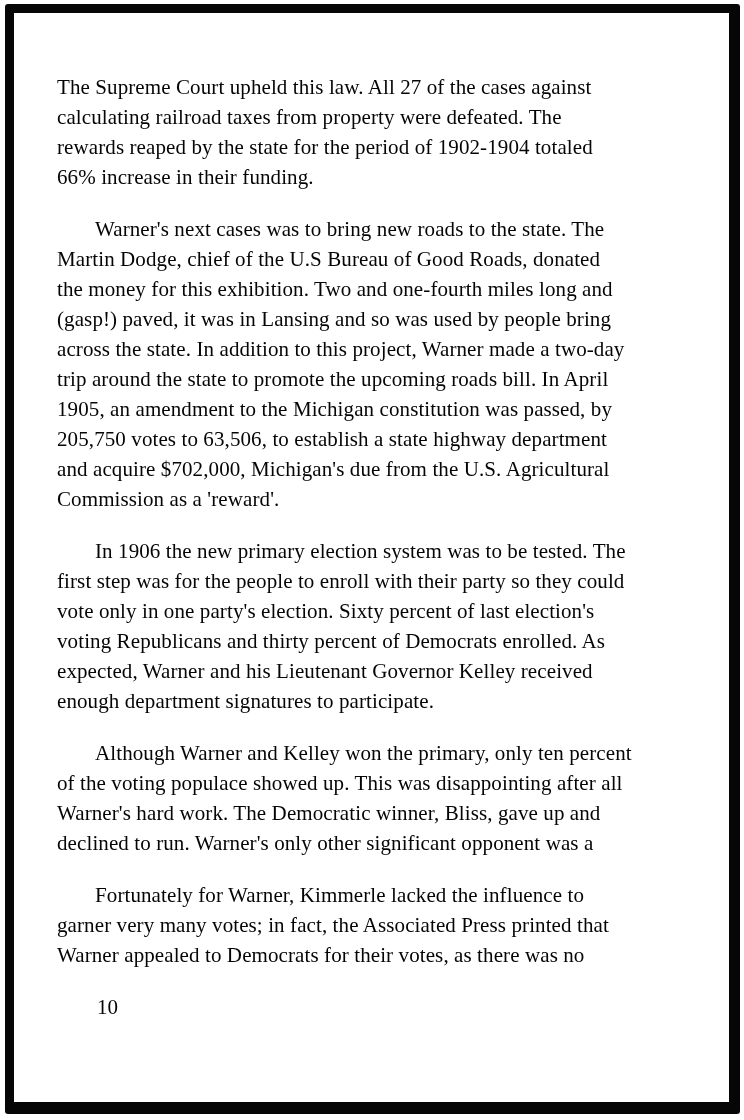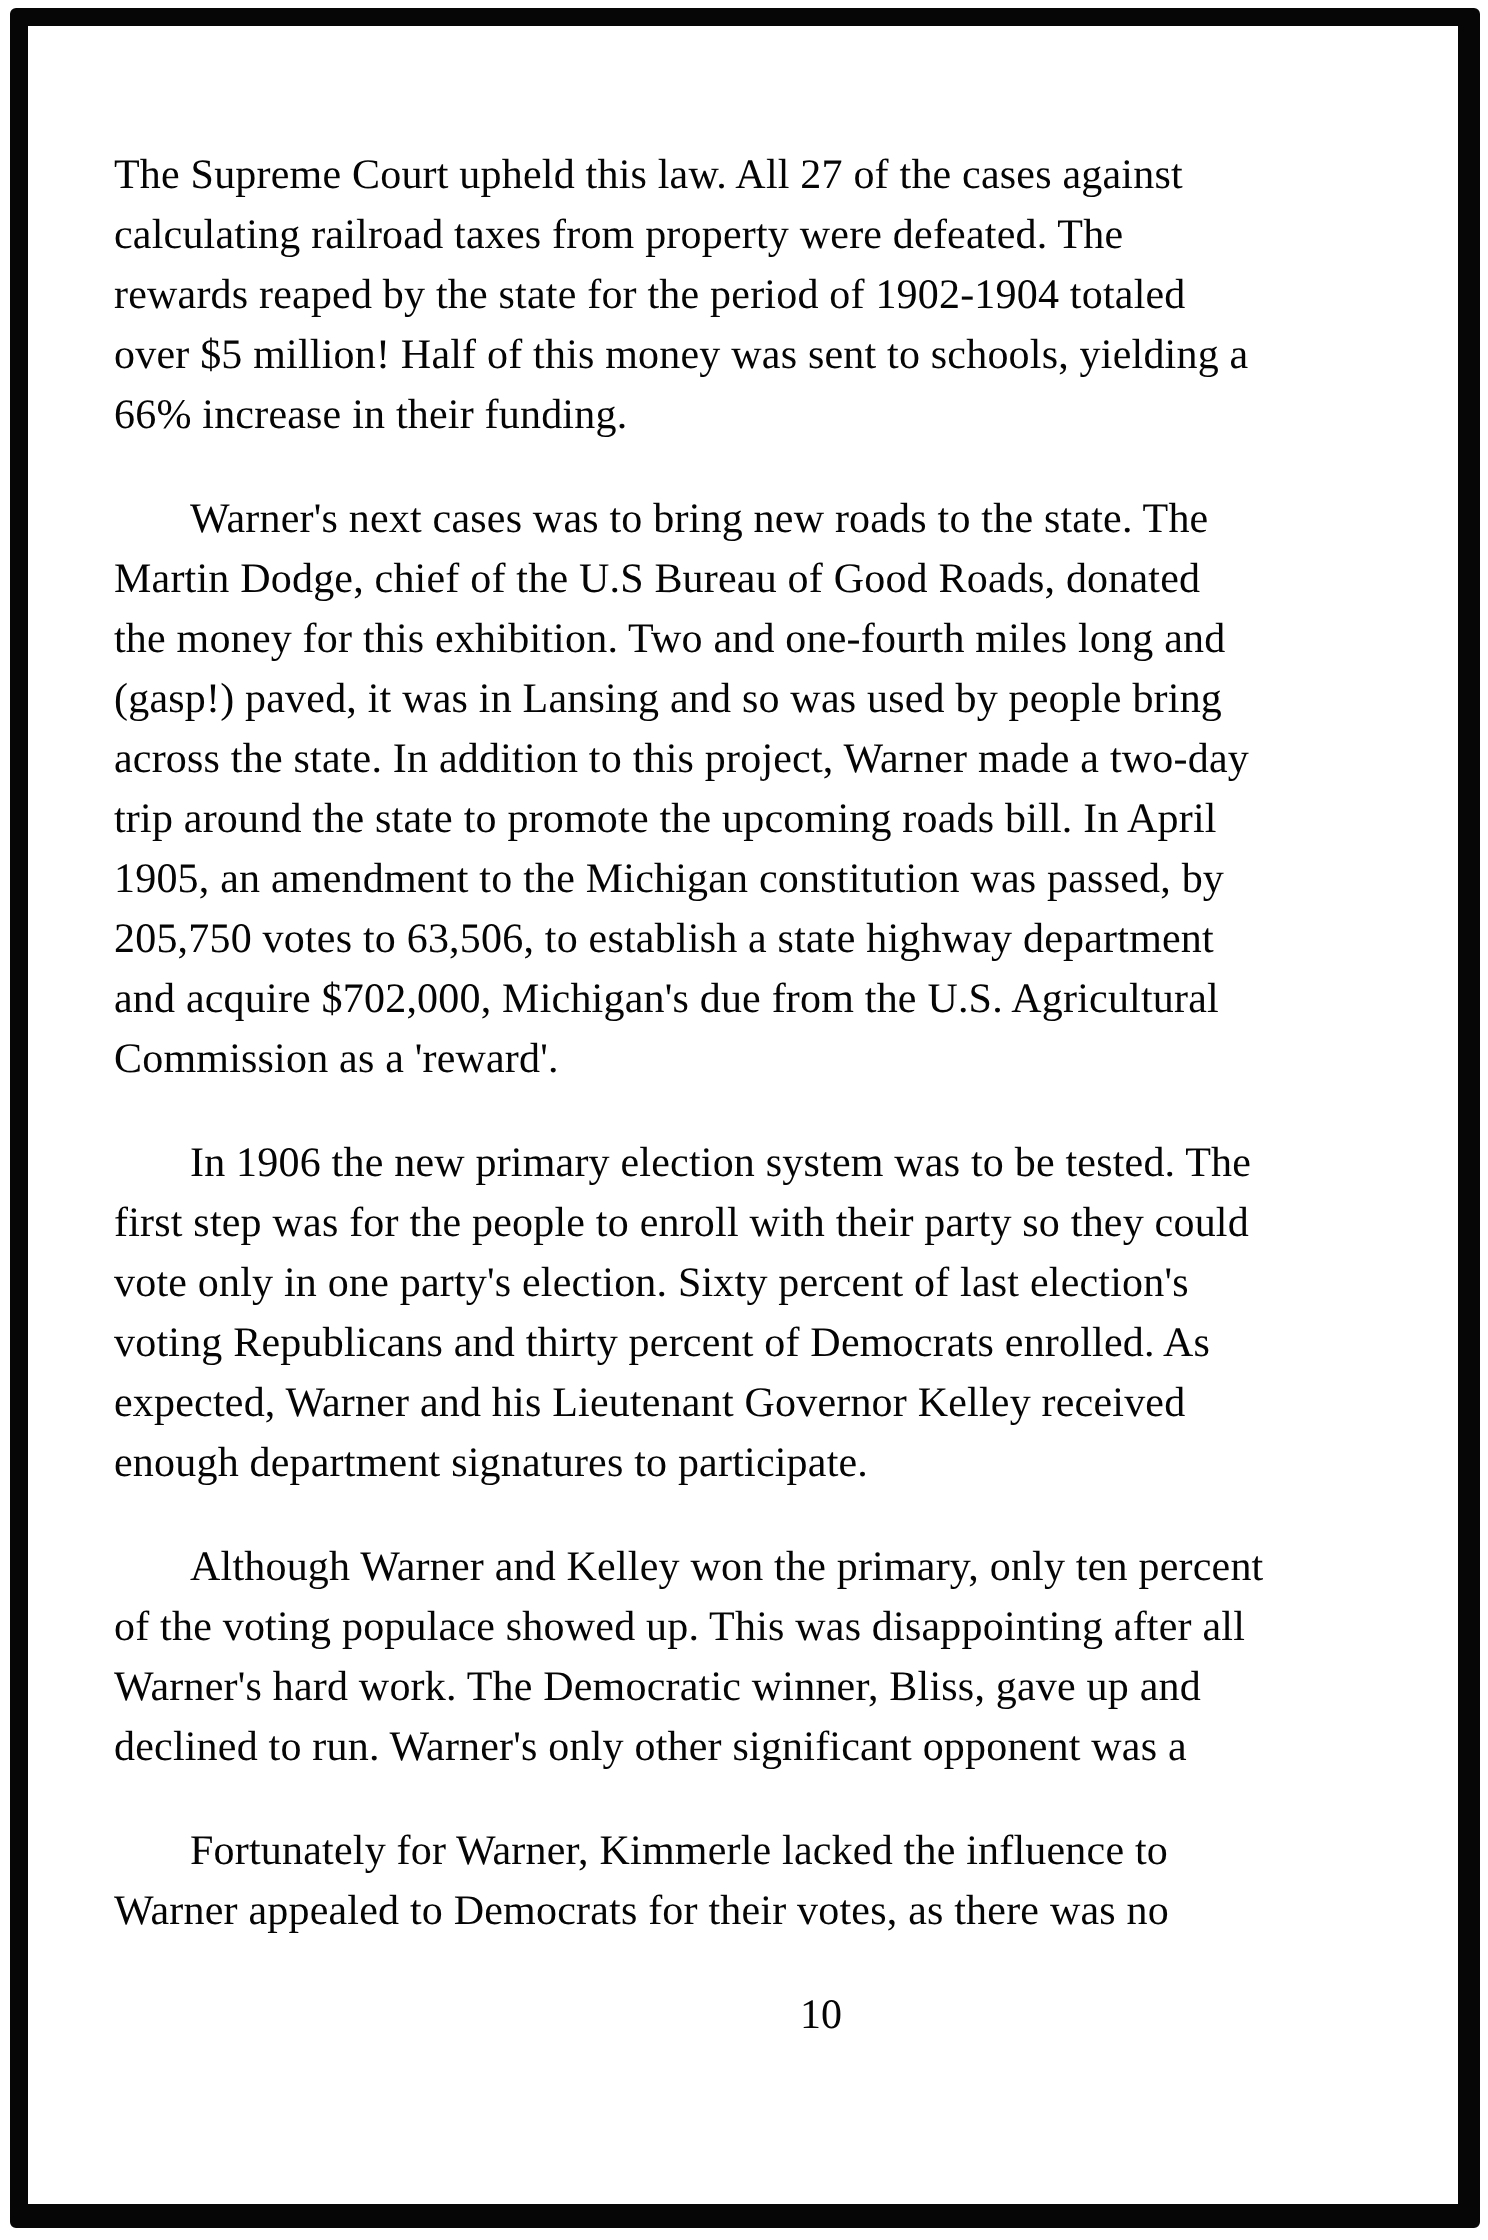--- a/index.html
+++ b/index.html
@@ -48,39 +48,37 @@
     white-space: nowrap;
     font-size: 21px;
     line-height: 30px;
     letter-spacing: 0.1px;
   }
   .line.indent {
     padding-left: 38px;
   }
   .pagenum {
     width: 667px;
-    text-align: center;
     font-size: 21px;
     line-height: 30px;
     padding-left: 40px;
     box-sizing: border-box;
   }
 </style>
 </head>
 <body>
 
 <div class="scan">
   <div class="frame"></div>
   <div class="content">
     <div id="paras">
         <p class="para">
           <span class="line">The Supreme Court upheld this law. All 27 of the cases against</span>
           <span class="line">calculating railroad taxes from property were defeated. The</span>
           <span class="line">rewards reaped by the state for the period of 1902-1904 totaled</span>
-          <span class="line">over $5 million! Half of this money was sent to schools, yielding a</span>
           <span class="line">66% increase in their funding.</span>
         </p>
         <p class="para">
           <span class="line indent">Warner's next cases was to bring new roads to the state. The</span>
           <span class="line">Martin Dodge, chief of the U.S Bureau of Good Roads, donated</span>
           <span class="line">the money for this exhibition. Two and one-fourth miles long and</span>
           <span class="line">(gasp!) paved, it was in Lansing and so was used by people bring</span>
           <span class="line">across the state. In addition to this project, Warner made a two-day</span>
           <span class="line">trip around the state to promote the upcoming roads bill. In April</span>
           <span class="line">1905, an amendment to the Michigan constitution was passed, by</span>
@@ -97,18 +95,19 @@
           <span class="line">enough department signatures to participate.</span>
         </p>
         <p class="para">
           <span class="line indent">Although Warner and Kelley won the primary, only ten percent</span>
           <span class="line">of the voting populace showed up. This was disappointing after all</span>
           <span class="line">Warner's hard work. The Democratic winner, Bliss, gave up and</span>
           <span class="line">declined to run. Warner's only other significant opponent was a</span>
         </p>
         <p class="para">
           <span class="line indent">Fortunately for Warner, Kimmerle lacked the influence to</span>
+          <span class="line">garner very many votes; in fact, the Associated Press printed that</span>
           <span class="line">Warner appealed to Democrats for their votes, as there was no</span>
         </p>
       </div>
     <div class="pagenum">10</div>
   </div>
 </div>
 
 </body></html>

